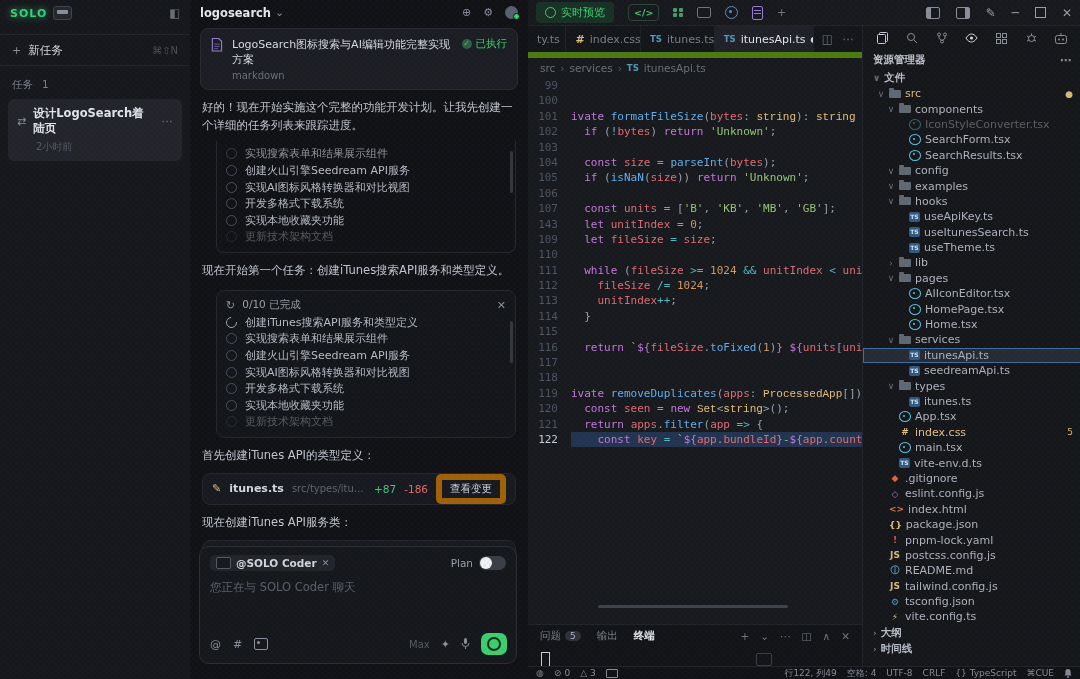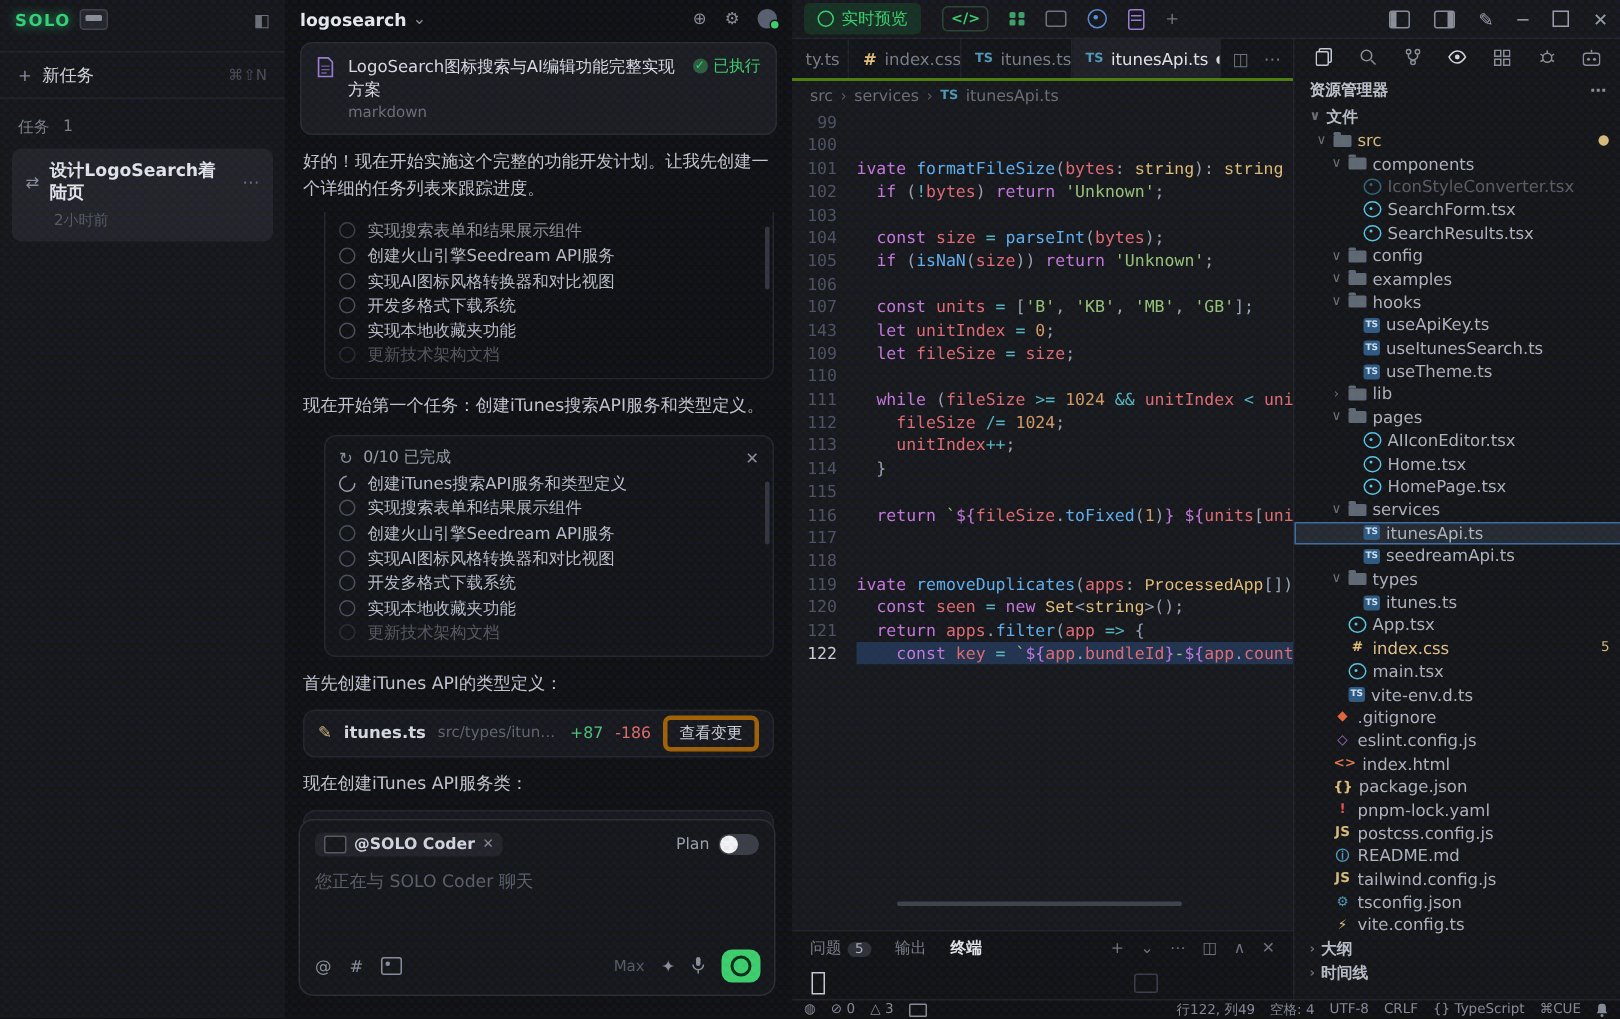--- a/index.html
+++ b/index.html
@@ -41,21 +41,21 @@
   .todo-hd{display:flex;align-items:center;gap:7px;height:18px;font-size:10.5px;color:#9ba0a9;}
   .todo-row{display:flex;align-items:center;gap:8px;height:16.6px;font-size:11px;color:#b9bec7;white-space:nowrap;overflow:hidden;}
   .todo-row .cir{flex:0 0 9px;width:9px;height:9px;border:1px solid #4a4f59;border-radius:50%;}
   .todo-row.first .cir{border-color:#9aa0ac;border-top-color:transparent;transform:rotate(40deg);}
   .todo-row.d1{opacity:.75;} .todo-row.d2{opacity:.4;}
   .vthumb{position:absolute;right:2px;top:10px;width:3px;height:42px;border-radius:2px;background:#33363d;}
   .file-card{margin:8px 12px 0;border:1px solid #24262c;background:#17191e;border-radius:8px;height:30px;display:flex;align-items:center;gap:8px;padding:0 9px;}
   .file-card .nm{color:#d6dae1;font-size:11px;font-weight:bold;white-space:nowrap;}
   .file-card .pth{color:#61666f;font-size:10px;white-space:nowrap;overflow:hidden;text-overflow:ellipsis;}
   .add{color:#4ec37e;font-size:10.5px;} .del{color:#e06c6c;font-size:10.5px;}
-  .btn-view{border:3px solid #a16207;border-radius:5px;padding:2px 8px;font-size:10.5px;color:#cdd1d8;white-space:nowrap;cursor:pointer;}
+  .btn-view{border:6px solid #a16207;border-radius:5px;padding:2px 8px;font-size:10.5px;color:#cdd1d8;white-space:nowrap;cursor:pointer;}
   .spin{width:10px;height:10px;border:1.5px solid #6b7078;border-top-color:transparent;border-radius:50%;}
   .tsbox{width:13px;height:13px;border:1px solid #3ecf6e;border-radius:3px;color:#3ecf6e;font-size:8px;line-height:12px;text-align:center;}
   .pencil{color:#d7ba7d;font-size:11px;}
   .gen{padding:10px 12px;color:#7a7f88;}
   .input-box{position:absolute;left:9px;right:11px;bottom:15px;height:100px;border:1px solid #2b2e35;background:#15171b;border-radius:10px;padding:8px 10px;}
   .chip-row{display:flex;align-items:center;gap:6px;}
   .chip{display:flex;align-items:center;gap:5px;background:#22242a;border-radius:5px;padding:2px 6px;font-size:10.5px;color:#d2d6dd;font-weight:bold;}
   .chip .x{color:#8a8f99;font-size:9px;}
   .chip-ic{width:13px;height:10px;border:1px solid #555a63;border-radius:2px;background:#17181c;}
   .plan{margin-left:auto;display:flex;align-items:center;gap:6px;font-size:10.5px;color:#9ba0a9;}
@@ -84,21 +84,21 @@
   .fileic{width:9px;height:12px;border:1px solid #9a7fd1;border-radius:2px;position:relative;}
   .fileic::after{content:"";position:absolute;left:1px;top:3px;right:1px;height:1px;background:#9a7fd1;box-shadow:0 3px 0 #9a7fd1;}
   .win{margin-left:auto;display:flex;align-items:center;gap:16px;color:#8a8f99;}
   .half{width:12px;height:10px;border:1px solid #8a8f99;border-radius:2px;position:relative;}
   .half.l::after{content:"";position:absolute;left:0;top:0;bottom:0;width:4px;background:#8a8f99;}
   .half.r::after{content:"";position:absolute;right:0;top:0;bottom:0;width:4px;background:#8a8f99;}
   .wbtn{font-size:12px;color:#9aa0ac;}
   .sqbtn{width:9px;height:9px;border:1px solid #9aa0ac;display:inline-block;}
   
   .editor{position:absolute;left:528px;top:26px;width:334px;height:640px;background:#17191d;}
-  .etabs{height:26px;display:flex;align-items:stretch;background:#131519;border-bottom:2px solid #4d7c0f;}
+  .etabs{height:26px;display:flex;align-items:stretch;background:#131519;border-bottom:6px solid #4d7c0f;}
   .etab{display:flex;align-items:center;gap:5px;padding:0 9px;font-size:11px;color:#7a7f88;border-right:1px solid #1f2126;white-space:nowrap;overflow:hidden;cursor:pointer;}
   .etab.active{background:#1f2127;color:#e2e5ea;}
   .etab.partial{max-width:40px;}
   .etab .tsmini{color:#519aba;font-size:8.5px;font-weight:bold;}
   .etab .dot{color:#d8dbe2;font-size:8px;}
   .etabs .tail{margin-left:auto;display:flex;align-items:center;gap:10px;padding:0 8px;color:#6f747d;}
   .crumb{height:20px;display:flex;align-items:center;gap:5px;padding:0 12px;font-size:10.5px;color:#6b7078;background:#17191d;}
   .crumb .tsmini{color:#519aba;font-size:8.5px;font-weight:bold;}
   .codewrap{position:relative;height:546px;overflow:hidden;font-family:"DejaVu Sans Mono","Liberation Mono",monospace;font-size:11px;}
   .code-row{height:15.4px;line-height:15.4px;white-space:pre;overflow:hidden;display:flex;}
@@ -540,26 +540,26 @@
           <span>pages</span>
         </div>
         <div class="trow" style="padding-left: 34px;">
           <span class="chev"></span>
           <span class="ric"></span>
           <span>AIIconEditor.tsx</span>
         </div>
         <div class="trow" style="padding-left: 34px;">
           <span class="chev"></span>
           <span class="ric"></span>
+          <span>HomePage.tsx</span>
+        </div>
+        <div class="trow" style="padding-left: 34px;">
+          <span class="chev"></span>
+          <span class="ric"></span>
           <span>Home.tsx</span>
-        </div>
-        <div class="trow" style="padding-left: 34px;">
-          <span class="chev"></span>
-          <span class="ric"></span>
-          <span>HomePage.tsx</span>
         </div>
         <div class="trow" style="padding-left: 24px;">
           <span class="chev">∨</span>
           <span class="fold"></span>
           <span>services</span>
         </div>
         <div class="trow sel" style="padding-left: 34px;">
           <span class="chev"></span>
           <span class="tsb">TS</span>
           <span>itunesApi.ts</span>

